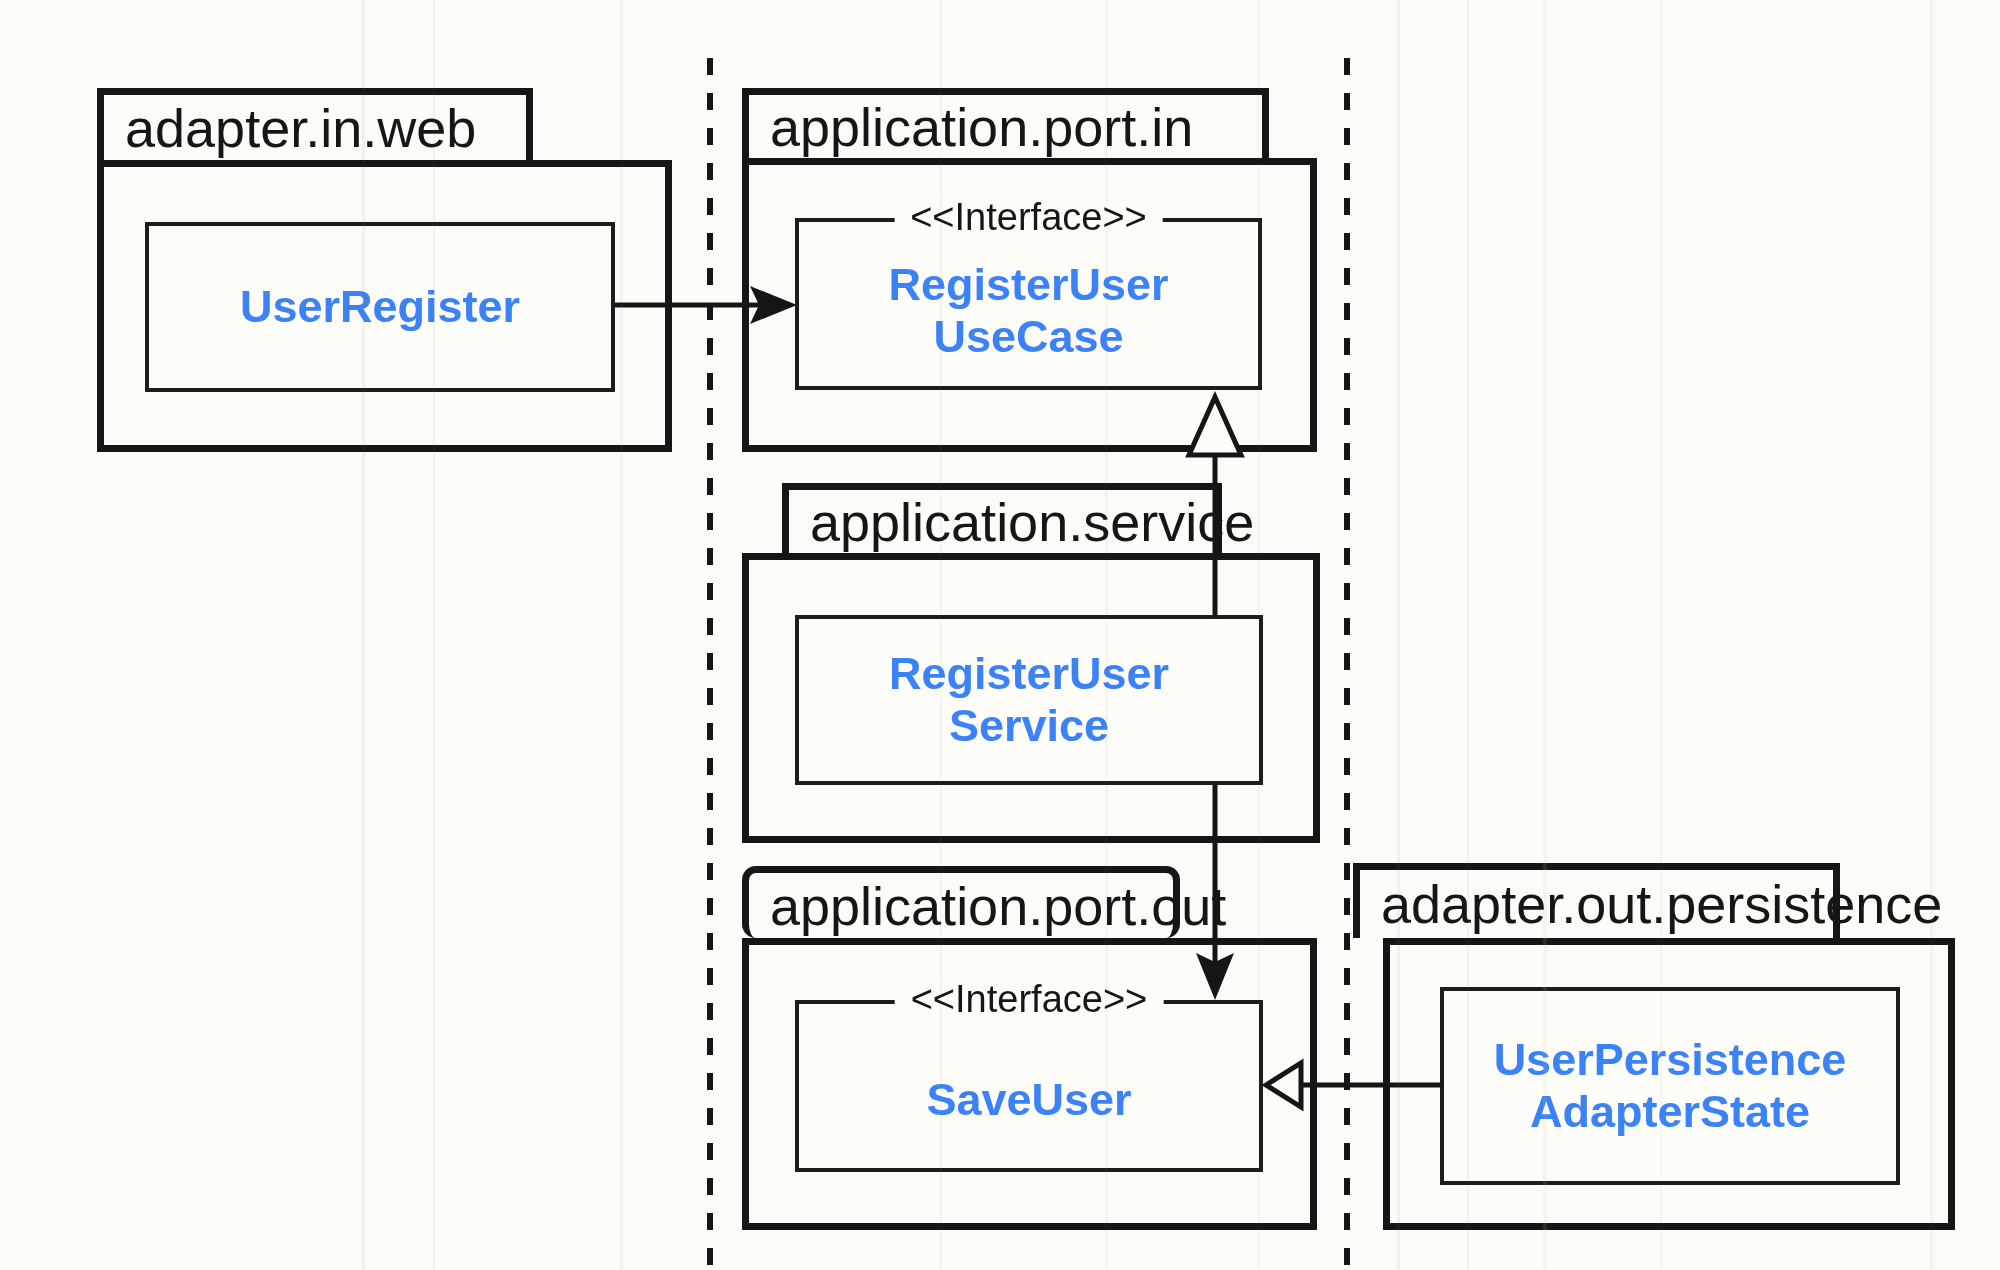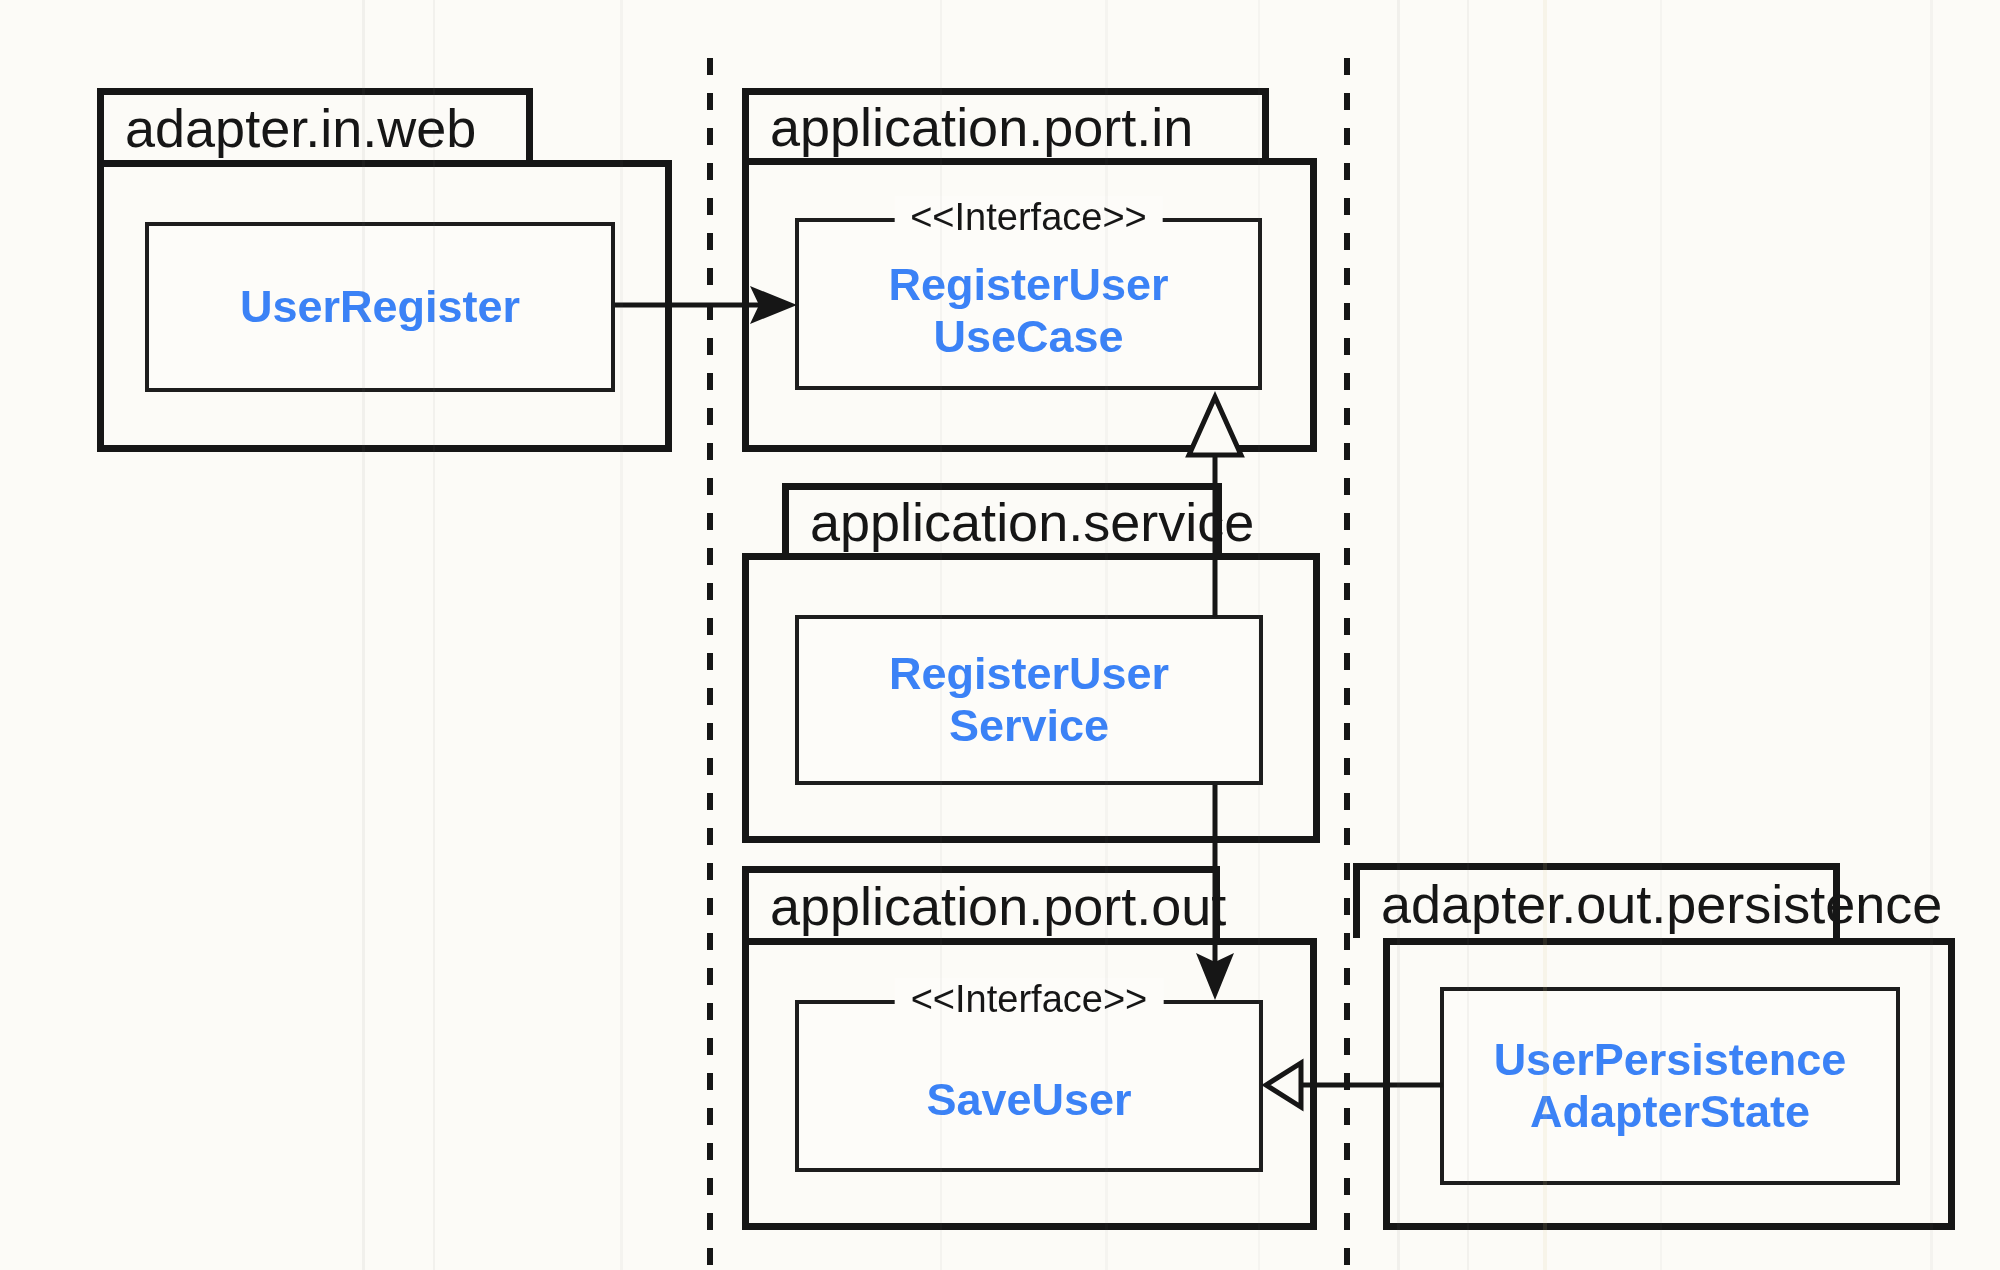--- a/index.html
+++ b/index.html
@@ -96,21 +96,21 @@
 
   <div class="tab" style="left:742px;top:483px;width:440px;height:70px;margin-left:40px;">
     <span>application.service</span>
   </div>
   <div class="pkg-body" style="left:742px;top:553px;width:578px;height:290px;"></div>
   <div class="class-box" style="left:795px;top:615px;width:468px;height:170px;">
     <div class="cname">RegisterUser</div>
     <div class="cname">Service</div>
   </div>
 
-  <div class="tab" style="left:742px;top:866px;width:478px;height:72px;">
+  <div class="tab" style="left:742px;top:866px;width:438px;height:72px;border-radius:14px;">
     <span>application.port.out</span>
   </div>
   <div class="pkg-body" style="left:742px;top:938px;width:575px;height:292px;"></div>
   <div class="class-box" style="left:795px;top:1000px;width:468px;height:172px;">
     <div class="stereo">&lt;&lt;Interface&gt;&gt;</div>
     <div class="cname" style="margin-top:28px">SaveUser</div>
   </div>
 
   <div class="tab" style="left:1353px;top:863px;width:487px;height:75px;">
     <span>adapter.out.persistence</span>

